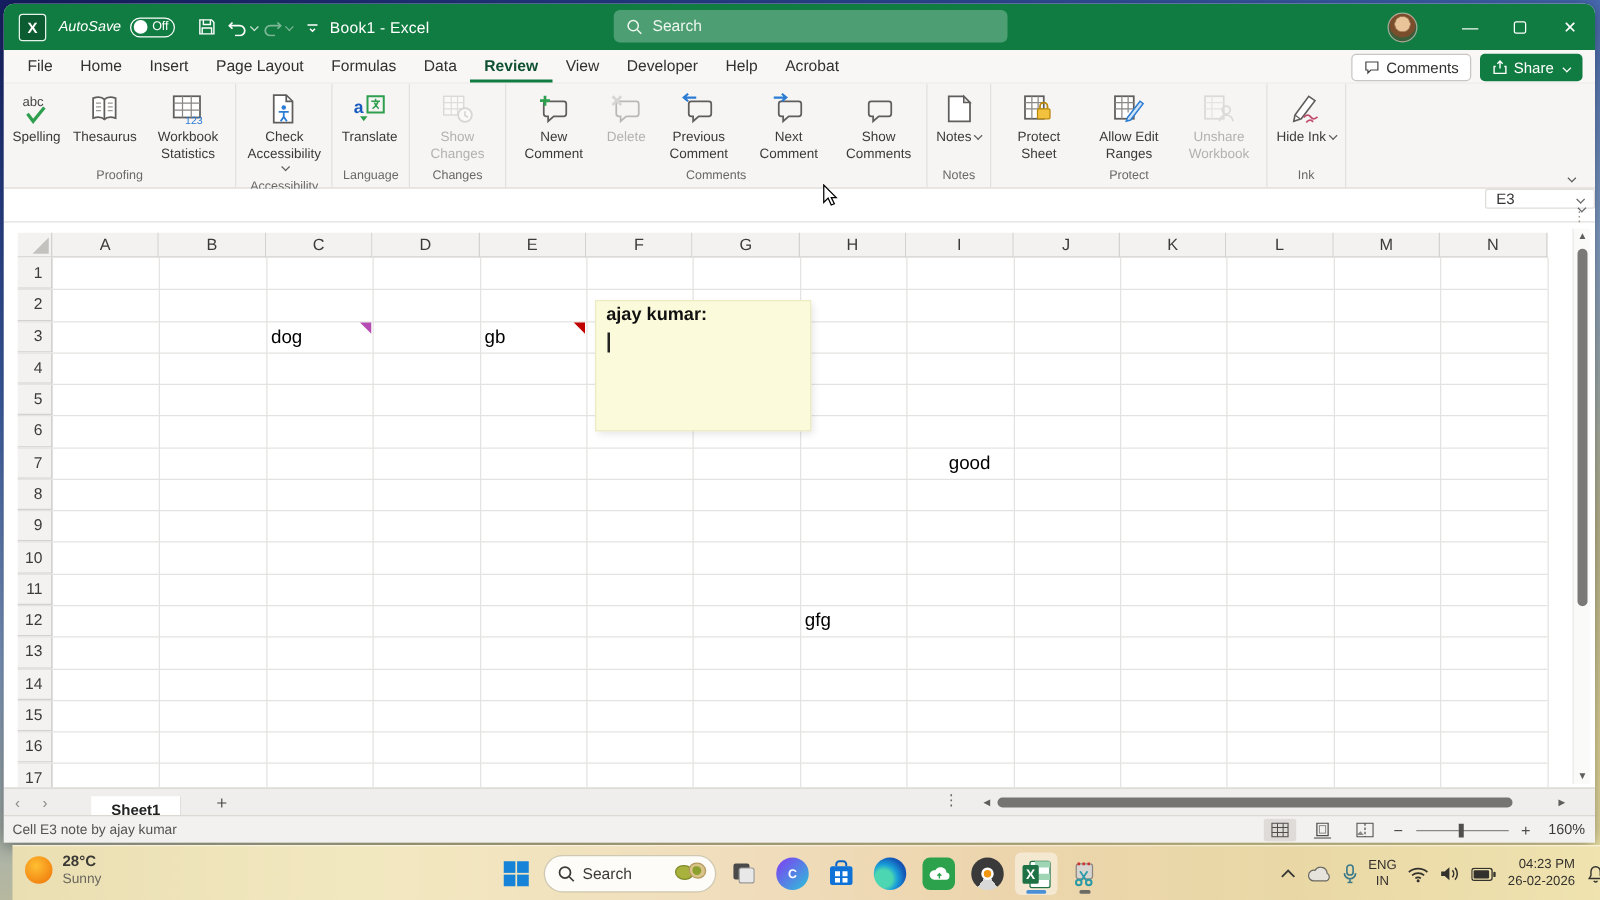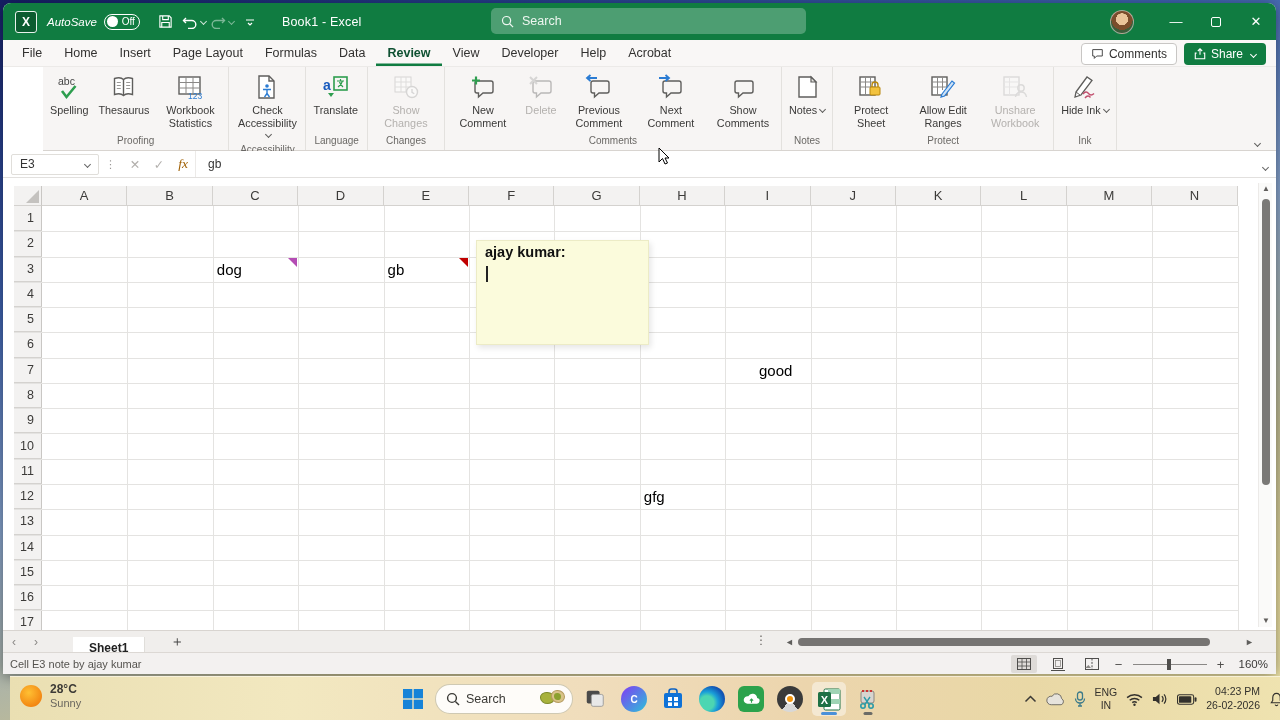--- a/index.html
+++ b/index.html
@@ -15,52 +15,52 @@
   .titlebar { position:absolute; left:0; top:0; right:0; height:37px; background:#107C41; display:flex; align-items:center; color:#fff; }
   .tb-appicon { width:22px; height:22px; margin:0 10px 0 12px; border-radius:3px; background:#0b5c30; border:1.5px solid #e8f2ec;
     display:flex; align-items:center; justify-content:center; font-size:12px; font-weight:bold; color:#fff; }
   .tb-autosave { font-size:11.5px; margin-right:7px;font-style:italic; }
   .toggle { width:36px; height:16px; border:1px solid #fff; border-radius:9px; display:flex; align-items:center; padding:0 4px 0 2px; margin-right:12px; }
   .knob { width:11px; height:11px; border-radius:50%; background:#fff; margin-right:4px; }
   .toggle-state { font-size:10px; }
   .tb-ic { width:28px; height:24px; display:flex; align-items:center; justify-content:center; border-radius:3px; }
   .tb-ic svg { display:block; }
   .tb-ic.dim { opacity:.45; }
-  .tb-title { font-size:12.5px; margin-left:18px; letter-spacing:.2px; white-space:nowrap; }
+  .tb-title { font-size:12.5px; letter-spacing:.2px; white-space:nowrap; }
   .tb-search { position:absolute; left:488px; top:5px; width:315px; height:26px; background:rgba(255,255,255,.26); border-radius:5px;
     display:flex; align-items:center; padding-left:10px; font-size:12.5px; color:#eef6f0; }
   .tb-right { position:absolute; right:0; top:0; height:37px; display:flex; align-items:center; }
   .avatar { width:24px; height:24px; border-radius:50%; margin-right:22px;
     background:radial-gradient(circle at 50% 38%, #e9c49a 0 34%, #7a4d2c 35% 60%, #3c5d3a 61%); border:1px solid rgba(255,255,255,.5); }
   .winbtn { width:40px; height:37px; display:flex; align-items:center; justify-content:center; color:#fff; font-size:13px; }
   .chev { display:inline-block; width:5px; height:5px; border-right:1.4px solid currentColor; border-bottom:1.4px solid currentColor; transform:rotate(45deg); margin-left:3px; vertical-align:2px; }
 
   
   .tabrow { position:absolute; left:0; top:37px; right:0; height:27px; background:#f9f7f6; display:flex; align-items:center; border-bottom:1px solid #eceae8; }
   .mtab { font-size:12.5px; color:#323130; padding:5px 11px 6px; cursor:default; white-space:nowrap; }
   .mtab:first-child { margin-left:8px; }
   .mtab.active { color:#0f5132; font-weight:bold; box-shadow:inset 0 -2.5px 0 #107C41; }
   .tabrow-right { position:absolute; right:10px; top:3px; display:flex; gap:7px; }
   .btn-comments { display:flex; align-items:center; gap:5px; border:1px solid #c8c6c4; background:#fff; border-radius:4px; height:22px; padding:0 9px; font-size:12px; color:#323130; }
   .btn-share { display:flex; align-items:center; gap:5px; background:#107C41; color:#fff; border-radius:4px; height:22px; padding:0 10px; font-size:12px; }
 
   
-  .ribbon { position:absolute; left:0; top:64px; right:0; height:84px; background:#f7f5f4; border-bottom:1px solid #d8d4d0; display:flex;margin-left:40px; }
+  .ribbon { position:absolute; left:0; top:64px; right:0; height:84px; background:#f7f5f4; border-bottom:1px solid #d8d4d0; display:flex; }
   .rgroup { display:flex; flex-direction:column; border-right:1px solid #e3e1de; padding:3px 2px 0; }
   .rbtns { display:flex; flex:1; align-items:flex-start; }
   .rbtn { display:flex; flex-direction:column; align-items:center; padding:3px 5px 0; min-width:44px; max-width:72px; border-radius:3px; }
   .rbtn .ric { height:28px; display:flex; align-items:center; }
   .rbtn .rlbl { font-size:10.8px; color:#3b3a39; text-align:center; line-height:1.18; margin-top:3px; }
   .rbtn.disabled .rlbl { color:#b4b1ae; }
   .rbtn.disabled .ric { opacity:.4; filter:grayscale(1); }
   .rname { text-align:center; font-size:10px; color:#6a6865; padding:2px 6px 4px; white-space:nowrap; }
   .ribbon-collapse { position:absolute; right:12px; bottom:4px; color:#5f5e5c; width:16px; height:12px; text-align:center; }
 
   
-  .fbar { position:absolute; left:0; top:148px; right:0; height:27px; background:#fff; border-bottom:1px solid #e2e0de; display:flex; align-items:center; }
+  .fbar { position:absolute; left:0; top:148px; right:0; height:27px; background:#fff; border-bottom:1px solid #e2e0de; display:flex; align-items:flex-end;flex-direction:column; }
   .namebox { width:88px; height:21px; margin-left:8px; border:1px solid #e0deda; border-radius:2px; display:flex; align-items:center; font-size:12px; color:#333; padding-left:8px; }
   .namebox .chev { margin-left:auto; margin-right:8px; color:#666; }
   .fdots { color:#9a9896; font-size:11px; margin:0 6px; letter-spacing:1px; }
   .fb-ic { width:24px; text-align:center; font-size:12.5px; color:#b3b0ad; }
   .fb-fx { font-style:italic; font-family:"Liberation Serif",serif; color:#a16207; font-size:13.5px; }
   .fb-input { flex:1; font-size:12px; color:#333; padding-left:12px; border-left:1px solid #eceae8; height:100%; display:flex; align-items:center; }
   .fb-chev { position:absolute; right:8px; top:7px; color:#666; }
 
   
   .sheetwrap { position:absolute; left:0; top:176px; right:0; height:451px; background:#fff; }

